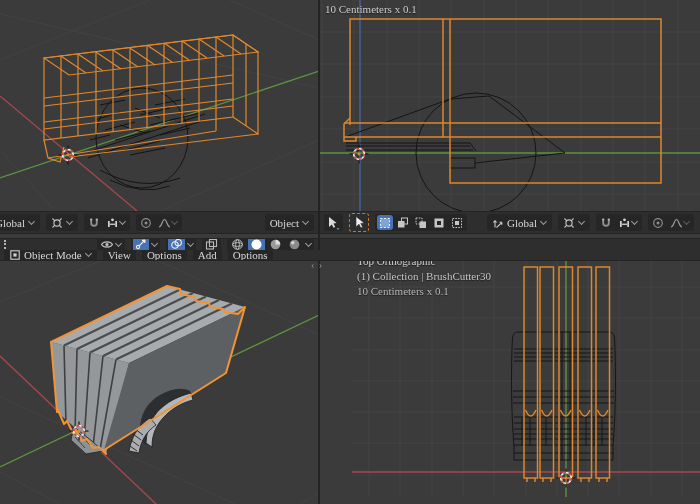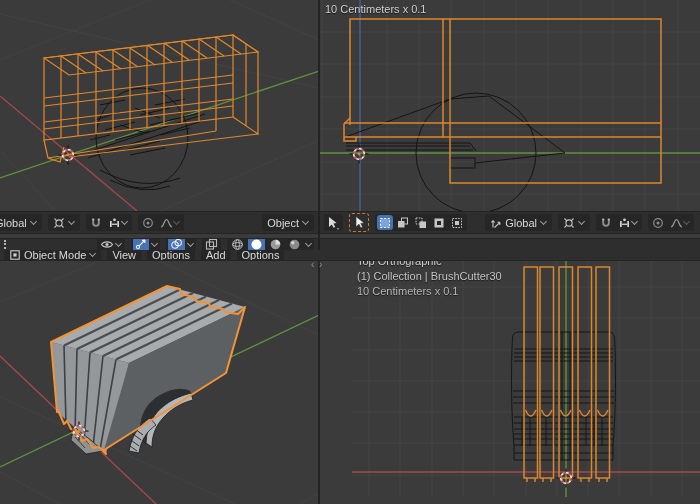--- a/index.html
+++ b/index.html
@@ -1,17 +1,17 @@
 <!DOCTYPE html>
 <html><head>
 <meta charset="utf-8">
 <style>
   html,body{margin:0;padding:0;background:#1b1b1b;}
   .stage{position:relative;width:700px;height:504px;overflow:hidden;background:#3b3b3b;
-         font-family:Liberation Sans, sans-serif;font-size:11px;color:#d8d8d8;
+         font-family:Liberation Serif, serif;font-size:11px;color:#d8d8d8;
          -webkit-font-smoothing:antialiased;}
   .vp{position:absolute;overflow:hidden;background:#3b3b3b;}
   .vp svg{display:block;}
   .vdiv{position:absolute;left:318px;top:0;width:2px;height:504px;background:#232323;z-index:3;}
   .hdr{position:absolute;left:0;width:700px;height:23px;display:flex;z-index:5;
        background:#2e2e2e;border-top:1px solid #242424;border-bottom:1px solid #242424;box-sizing:border-box;}
   .half{display:flex;align-items:center;gap:6px;padding:0 4px;box-sizing:border-box;overflow:hidden;height:100%;}
   .half.lh{width:320px;border-right:2px solid #212121;}
   .half.rh{width:378px;}
   .btn{background:#262626;border-radius:3px;height:17px;display:flex;align-items:center;gap:3px;

